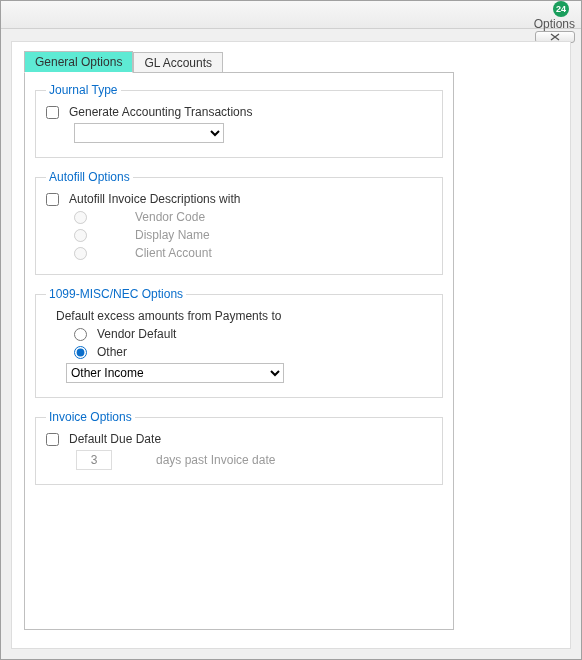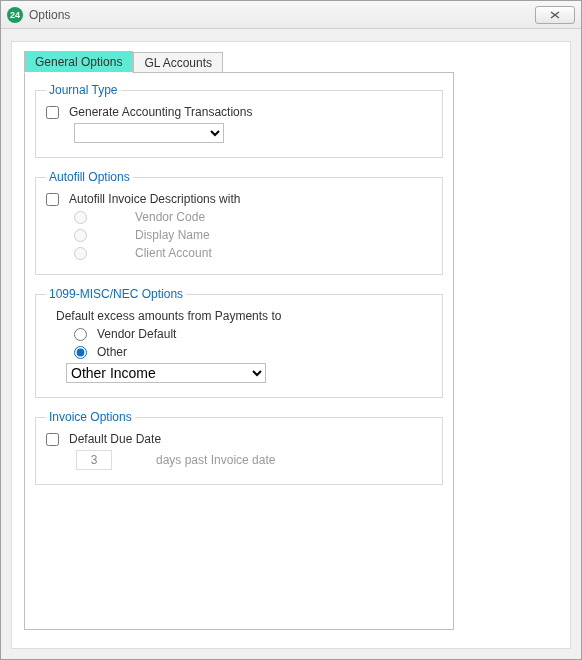--- a/index.html
+++ b/index.html
@@ -8,22 +8,23 @@
   .window {
     width:582px; height:660px;
     background:#f0f0f0;
     border:1px solid #a0a0a0;
     position:relative;
   }
   .titlebar {
     height:28px;
     background:linear-gradient(#f7f7f7,#ebebeb);
     border-bottom:1px solid #d0d0d0;
-    display:flex; align-items:center;
+    display:flex; align-items:flex-end;
     padding:0 6px;
+    flex-direction:column;
   }
   .app-icon {
     width:16px; height:16px;
     border-radius:50%;
     background:#1a9e5c;
     color:#fff;
     font:700 9px/16px sans-serif;
     text-align:center;
     margin-right:6px;
   }
@@ -95,21 +96,21 @@
   .row { display:flex; align-items:center; gap:6px; font-size:12px; color:#333; margin-bottom:4px; }
   .row.indent1 { margin-left:28px; }
   .row.disabled { color:#9a9a9a;gap:44px; }
   input[type=checkbox], input[type=radio] { margin:0 4px 0 0; }
   .row.disabled input[type=radio] { accent-color:#bbb; }
   select.empty-select {
     width:150px; height:20px; font-size:12px;
     border:1px solid #c0c0c0; background:#fff;
   }
   select.wide-select {
-    width:200px; height:20px; font-size:14px;
+    width:218px; height:20px; font-size:12px;
     border:1px solid #c0c0c0; background:#fff;
   }
   .num-input {
     width:36px; height:20px; text-align:center;
     border:1px solid #ddd; background:#fff;
     font-size:12px; color:#888;
   }
   .bottom-checks { margin-top:6px; padding-left:2px; }
   .bottom-checks .row { margin-bottom:8px; }
   input[type=radio][checked] { accent-color:#0a6ecb; }

